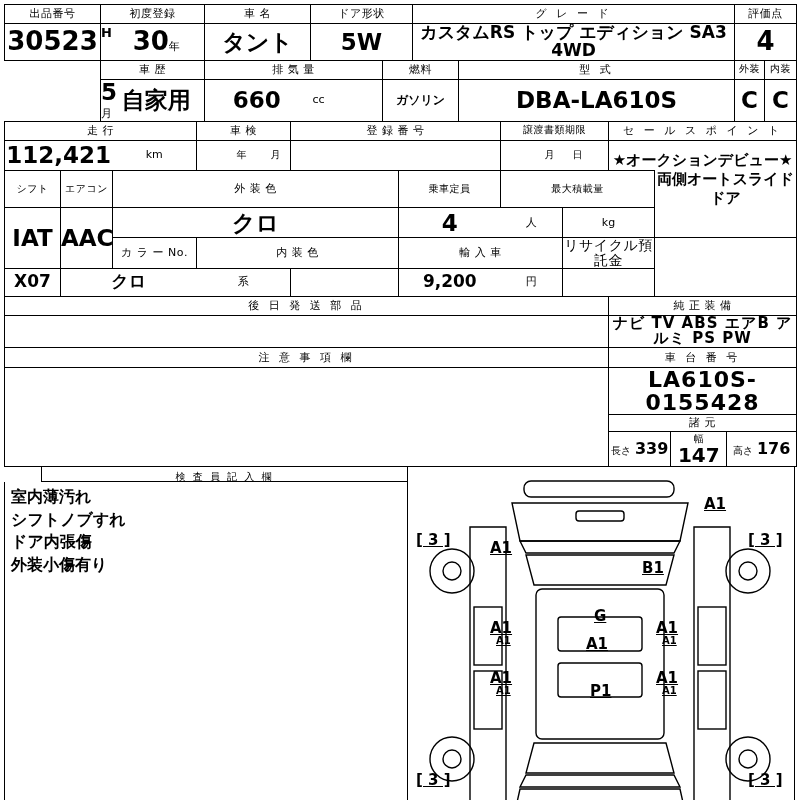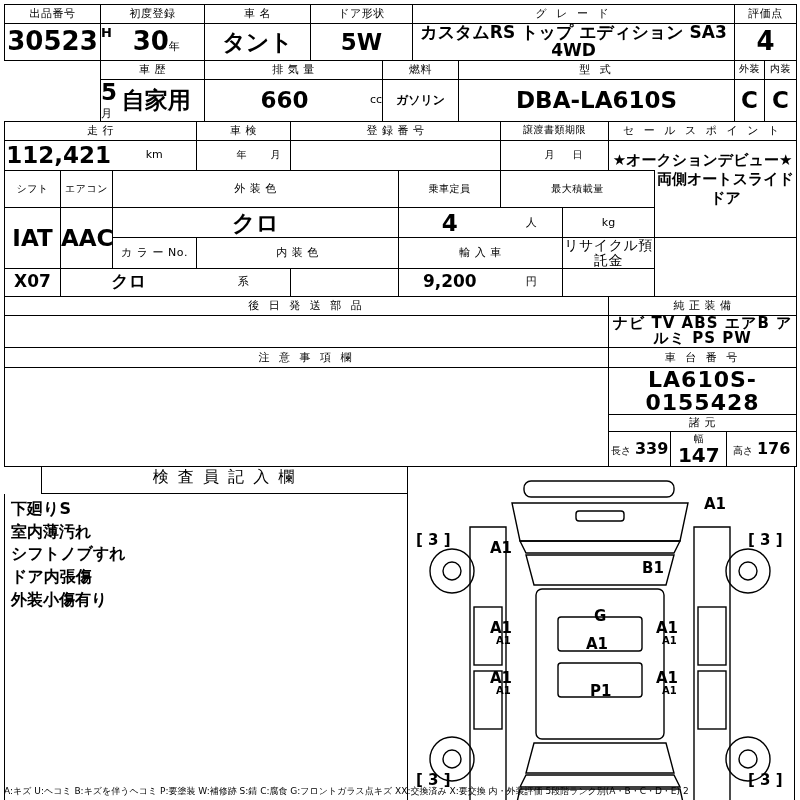--- a/index.html
+++ b/index.html
@@ -54,24 +54,24 @@
   }
   .lower-left {
     width: 404px;
   }
   .lower-right {
     width: 388px;
     margin-left: -1px;
   }
   .hdr-cell {
     border: 1px solid #000;
-    font-size: 16px;
+    font-size: 10px;
     letter-spacing: 2px;
     text-align: center;
-    height: 28px;
+    height: 16px;
     line-height: 20px;
     margin-left: 37px;
   }
   .inspect-body {
     border: 1px solid #000;
     border-top: none;
     height: 332px;
     padding: 4px 0 0 6px;
     text-align: left;
   }
@@ -96,20 +96,21 @@
     height: 398px;
     width: 388px;
     background: #fff;
   }
   .diagram svg { position: absolute; left: 0; top: 0; }
   .dmark {
     position: absolute;
     font-size: 15px;
     font-weight: bold;
     white-space: nowrap;
+    text-decoration: underline;
   }
   .legend {
     position: absolute;
     left: 4px; bottom: 2px;
     font-size: 9px;
     letter-spacing: 0px;
     white-space: nowrap;
   }
   .sp-line { font-size: 15px; font-weight: bold; line-height: 1.25; }
   .eq-line { font-size: 15px; font-weight: bold; letter-spacing: 1px; }
@@ -165,22 +166,22 @@
       <td class="lbl" colspan="2">燃料</td>
       <td class="lbl-sp" colspan="5">型 式</td>
       <td class="lbl small">外装</td>
       <td class="lbl small">内装</td>
     </tr>
     <tr style="height:30px">
       <td class="noright">
         <span class="val-lg">5</span><span class="unit">月</span>
       </td>
       <td class="val-lg noleft">自家用</td>
-      <td class="val-lg" colspan="2" style="border-right:none;text-align:right;padding-right:2px">660</td>
-      <td class="unit" style="border-left:none;text-align:right;padding-left:2px">cc</td>
+      <td class="val-lg" colspan="2" style="border-right:none;text-align:center;padding-right:2px">660</td>
+      <td class="unit" style="border-left:none;text-align:left;padding-left:2px">cc</td>
       <td class="val" colspan="2" style="font-size:12px">ガソリン</td>
       <td class="val-lg" colspan="5">DBA-LA610S</td>
       <td class="val-lg">C</td>
       <td class="val-lg">C</td>
     </tr>
   </tbody>
     </table>
 
   <table class="grid" style="margin-top:-1px">
     <colgroup>
@@ -300,21 +301,20 @@
       </td>
     </tr>
   </tbody>
     </table>
 
   <div class="lower">
 
     <div class="lower-left">
       <div class="hdr-cell">検 査 員 記 入 欄</div>
       <div class="inspect-body">
-        <div>下廻りS</div>
         <div>室内薄汚れ</div>
         <div>シフトノブすれ</div>
         <div>ドア内張傷</div>
         <div>外装小傷有り</div>
       </div>
       <div class="office-hdr">事 務 局 よ り ご 案 内</div>
 
     </div>
 
     <div class="lower-right">
@@ -384,14 +384,13 @@
         <span class="dmark" style="left:182px;top:215px">P1</span>
         <span class="dmark" style="left:8px;top:304px">[ 3 ]</span>
         <span class="dmark" style="left:340px;top:304px">[ 3 ]</span>
         <span class="dmark" style="left:82px;top:352px">A1</span>
         <span class="dmark" style="left:288px;top:352px">A2</span>
 
       </div>
     </div>
   </div>
 
-  <div class="legend">A:キズ  U:ヘコミ  B:キズを伴うヘコミ  P:要塗装  W:補修跡  S:錆  C:腐食  G:フロントガラス点キズ  XX:交換済み  X:要交換  内・外装評価  5段階ランク別(A・B・C・D・E) 2</div>
 </div>
 
 </body></html>

